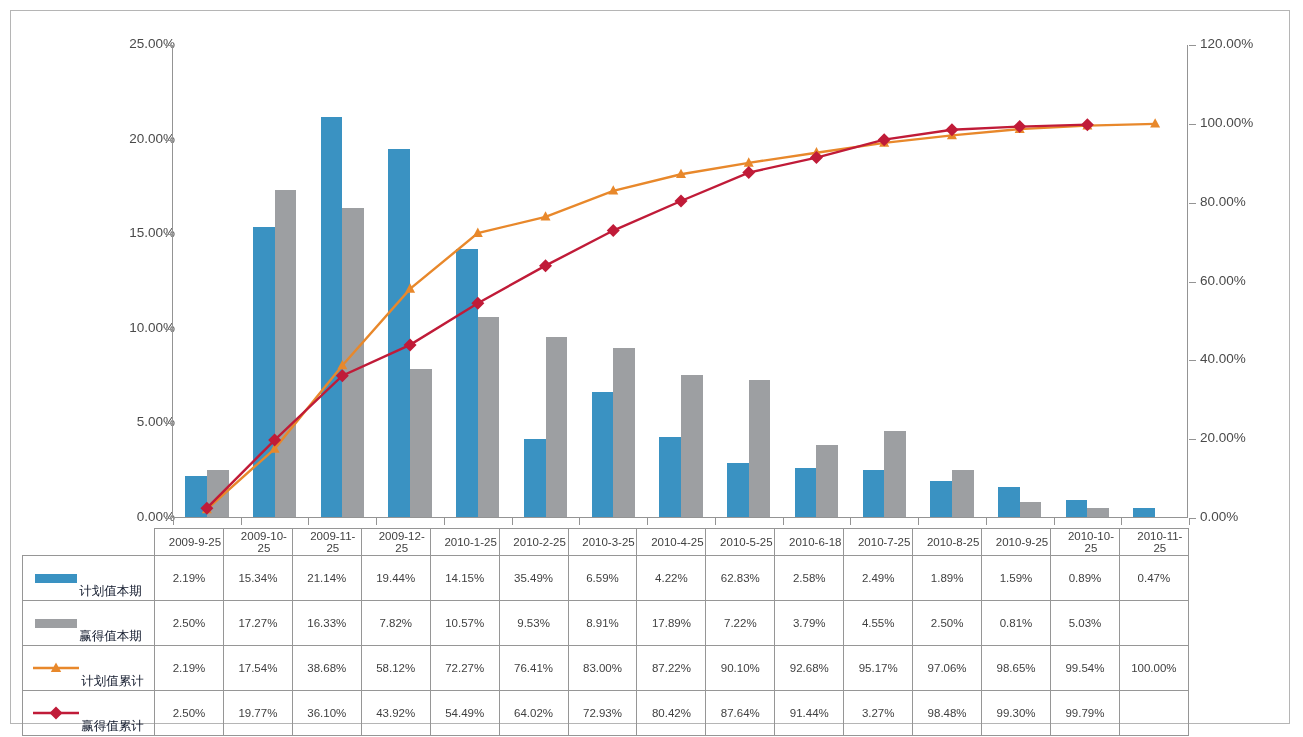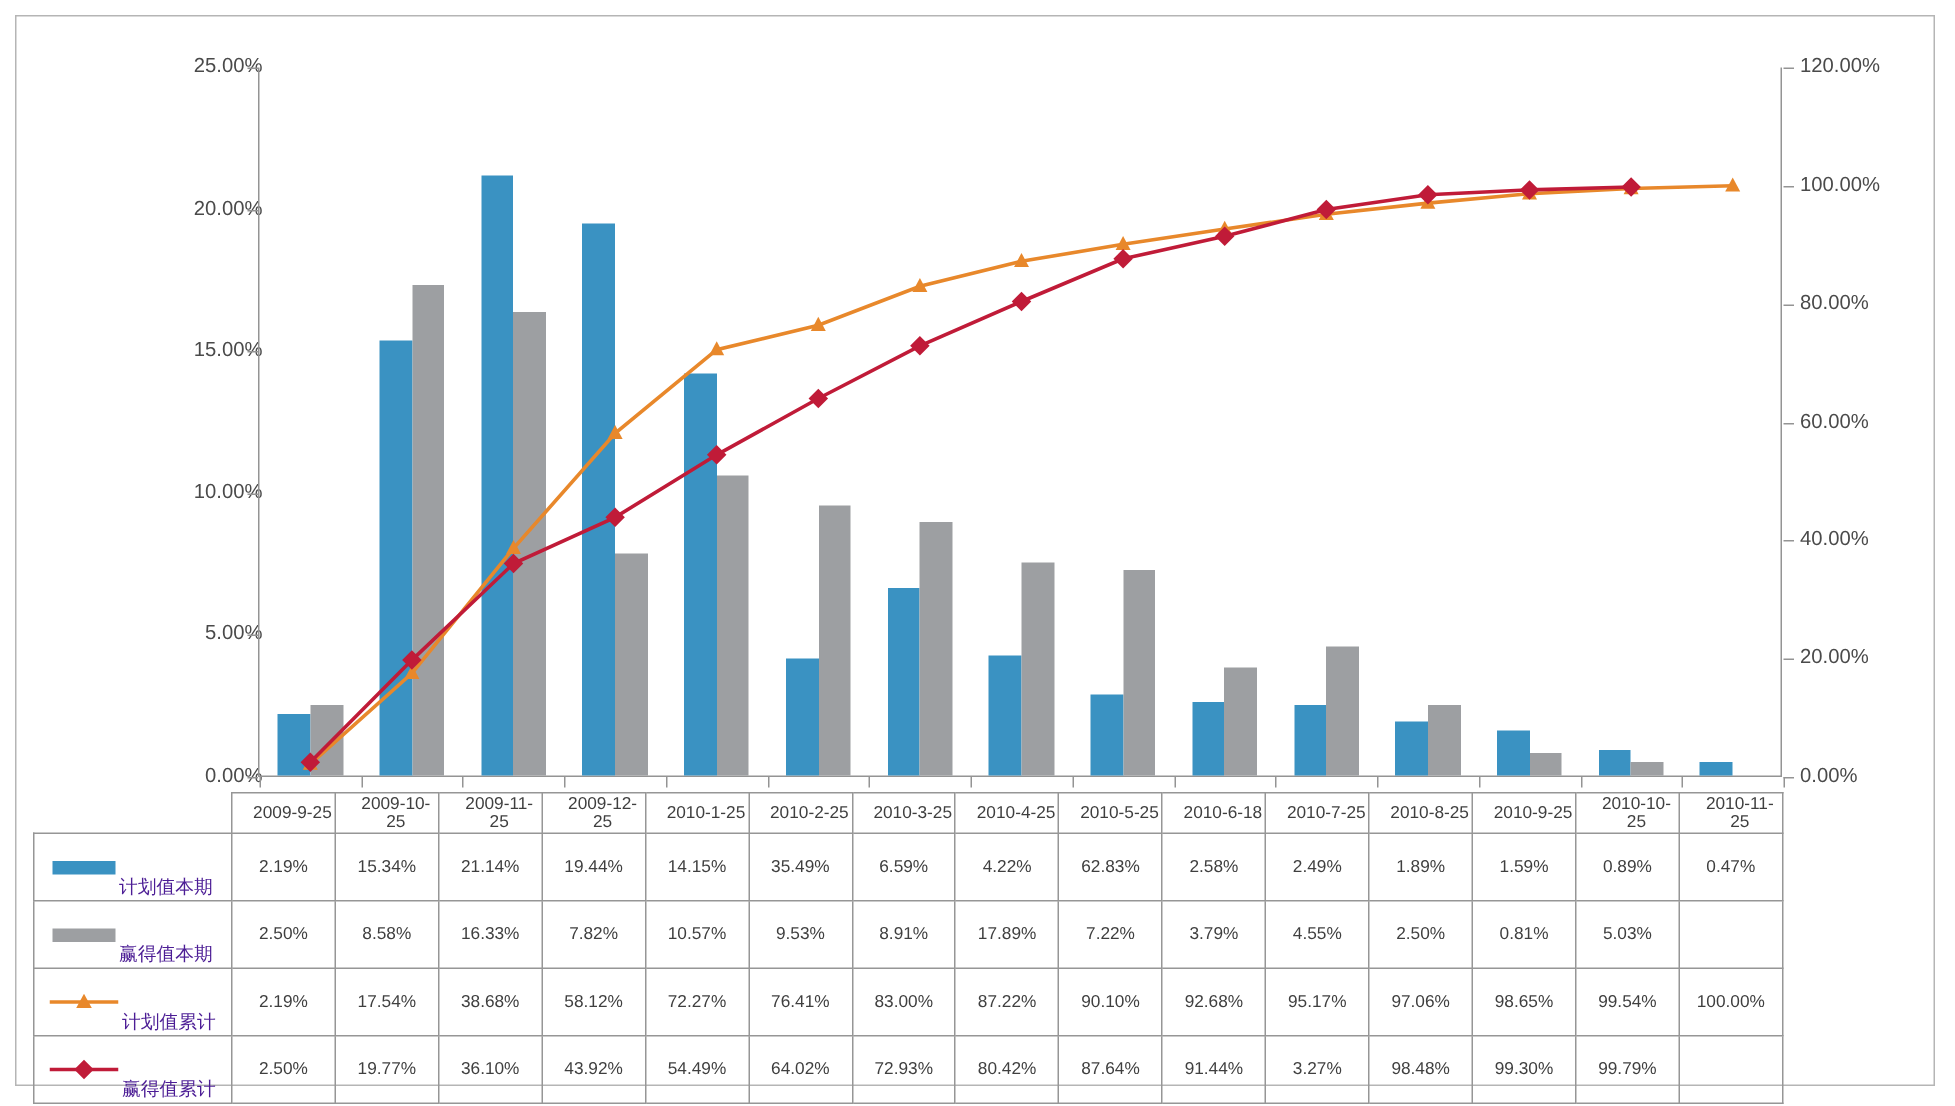--- a/index.html
+++ b/index.html
@@ -122,21 +122,21 @@
     font-size: 12.5px;
   }
   .legend-cell .swatch {
     display: inline-block;
     vertical-align: middle;
     margin-right: 2px;
   }
   .legend-cell .lbl {
     display: inline-block;
     vertical-align: middle;
-    color: #4c1d95;
+    color: #0f172a;
     margin-top: 27px;
   }
   .sw-bar { width: 42px; height: 9px; }
   .sw-bar.plan { background: #3a92c2; }
   .sw-bar.earn { background: #9d9fa2; }
   .sw-line { width: 46px; height: 14px; }
 </style>
 </head>
 <body>
 
@@ -316,21 +316,21 @@
           <td>2.58%</td>
           <td>2.49%</td>
           <td>1.89%</td>
           <td>1.59%</td>
           <td>0.89%</td>
           <td>0.47%</td>
         </tr>
         <tr>
           <td class="legend-cell"><span class="swatch sw-bar earn" style="background: rgb(157, 159, 162);"></span><span class="lbl">赢得值本期</span></td>
           <td>2.50%</td>
-          <td>8.58%</td>
+          <td>17.27%</td>
           <td>16.33%</td>
           <td>7.82%</td>
           <td>10.57%</td>
           <td>9.53%</td>
           <td>8.91%</td>
           <td>17.89%</td>
           <td>7.22%</td>
           <td>3.79%</td>
           <td>4.55%</td>
           <td>2.50%</td>

